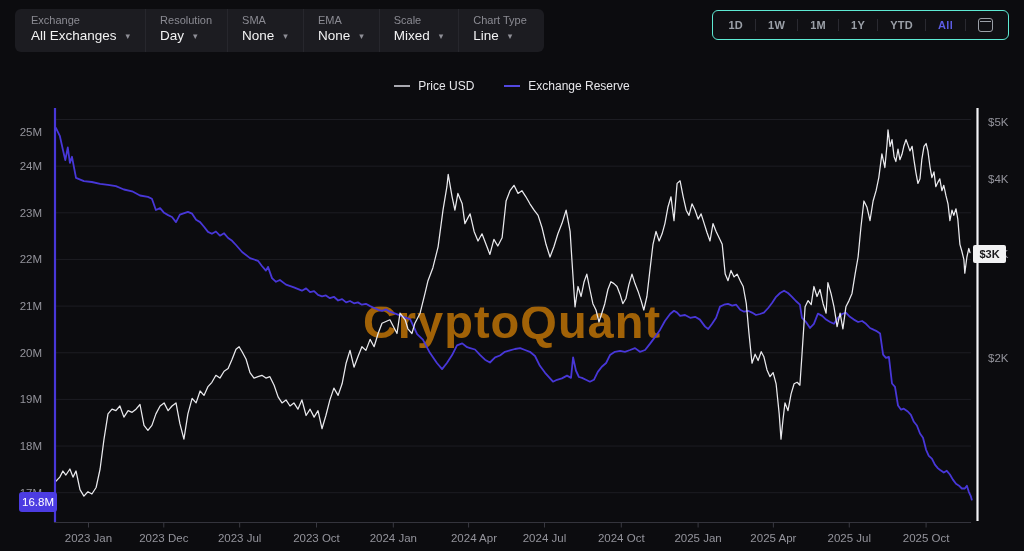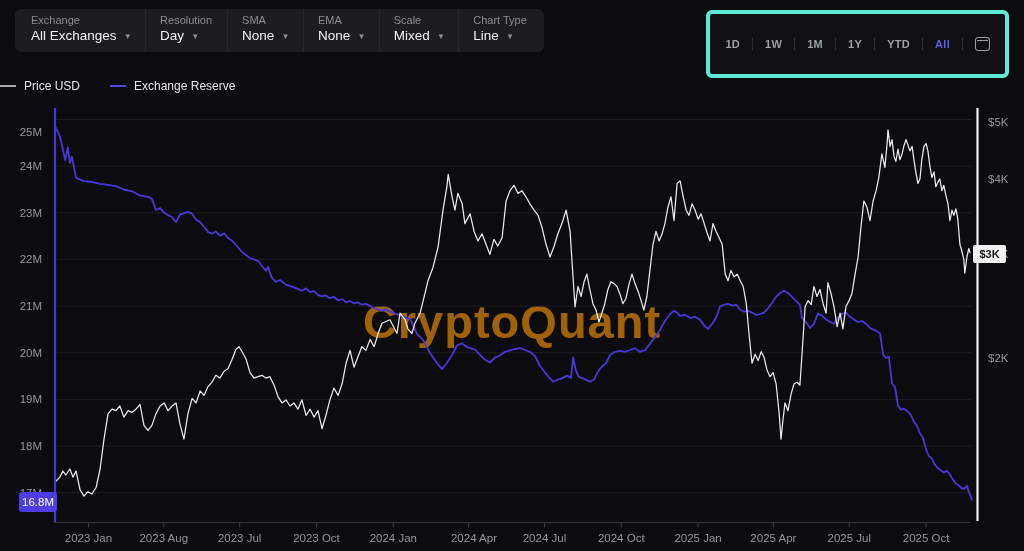--- a/index.html
+++ b/index.html
@@ -11,32 +11,32 @@
   
   .toolbar{position:absolute;left:15px;top:9px;height:43px;background:#1c1c21;
            border-radius:6px;display:flex;padding:0 2px;}
   .tool{padding:5px 15px 4px 14px;cursor:pointer;}
   .tool + .tool{border-left:1px solid #27272d;}
   .tlabel{font-size:11px;color:#8b8b93;line-height:13px;margin-bottom:1px;white-space:nowrap;}
   .tvalue{font-size:13.5px;color:#f2f2f3;line-height:16px;display:flex;align-items:center;gap:9px;white-space:nowrap;}
   .chev{font-size:9px;color:#8f8f97;line-height:10px;}
 
   
-  .range-bar{position:absolute;right:15px;top:10px;height:28px;border:4px solid #5eead4;
-             border-radius:6px;display:flex;align-items:center;padding:16px 3px;background:#101014;}
+  .range-bar{position:absolute;right:15px;top:10px;height:28px;border:1px solid #5eead4;
+             border-radius:6px;display:flex;align-items:center;padding:0 3px;background:#101014;}
   .ritem{padding:0 12px;font-size:11px;font-weight:600;color:#9ba0a8;cursor:pointer;
          letter-spacing:.3px;line-height:26px;}
   .ritem.sel{color:#5c5ce4;}
   .rdiv{width:1px;height:12px;background:#2a2a31;flex:none;}
   .calbtn{padding:0 12px;display:flex;align-items:center;cursor:pointer;}
   .cal{width:13px;height:12px;border:1.5px solid #9ba0a8;border-radius:3px;position:relative;display:inline-block;}
   .cal::after{content:'';position:absolute;left:1px;right:1px;top:1.5px;height:1.5px;background:#9ba0a8;}
 
   
-  .legend{position:absolute;top:79px;left:0;width:1024px;display:flex;gap:30px;}
+  .legend{position:absolute;top:79px;left:0;width:1024px;display:flex;justify-content:center;gap:30px;}
   .litem{display:flex;align-items:center;gap:8px;font-size:12px;color:#e6e6ea;cursor:pointer;}
   .lmark{width:16px;height:2px;flex:none;}
 
   
   .chart{position:absolute;left:0;top:0;width:1024px;height:551px;}
   .watermark{position:absolute;left:0;top:294px;width:1024px;text-align:center;
              font-size:47px;font-weight:700;color:#a16207;letter-spacing:1px;}
   #chart-svg{position:absolute;left:0;top:0;}
   .tick-label{position:absolute;font-size:11.5px;color:#94949c;line-height:16px;white-space:nowrap;}
   .yl{left:10px;width:32px;text-align:right;}
@@ -89,21 +89,21 @@
         <div class="tick-label yl" style="top: 298.1px;">21M</div>
         <div class="tick-label yl" style="top: 344.75px;">20M</div>
         <div class="tick-label yl" style="top: 391.4px;">19M</div>
         <div class="tick-label yl" style="top: 438.05px;">18M</div>
         <div class="tick-label yl" style="top: 484.7px;">17M</div>
         <div class="tick-label yr" style="top: 114px;">$5K</div>
         <div class="tick-label yr" style="top: 171.482px;">$4K</div>
         <div class="tick-label yr" style="top: 245.589px;">$3K</div>
         <div class="tick-label yr" style="top: 350.036px;">$2K</div>
         <div class="tick-label xt" style="left: 48.5px;">2023 Jan</div>
-        <div class="tick-label xt" style="left: 123.786px;">2023 Aug</div>
+        <div class="tick-label xt" style="left: 123.786px;">2023 Dec</div>
         <div class="tick-label xt" style="left: 199.681px;">2023 Jul</div>
         <div class="tick-label xt" style="left: 276.49px;">2023 Oct</div>
         <div class="tick-label xt" style="left: 353.3px;">2024 Jan</div>
         <div class="tick-label xt" style="left: 434px;">2024 Apr</div>
         <div class="tick-label xt" style="left: 504.481px;">2024 Jul</div>
         <div class="tick-label xt" style="left: 581.29px;">2024 Oct</div>
         <div class="tick-label xt" style="left: 658.1px;">2025 Jan</div>
         <div class="tick-label xt" style="left: 733.386px;">2025 Apr</div>
         <div class="tick-label xt" style="left: 809.281px;">2025 Jul</div>
         <div class="tick-label xt" style="left: 886.09px;">2025 Oct</div>

